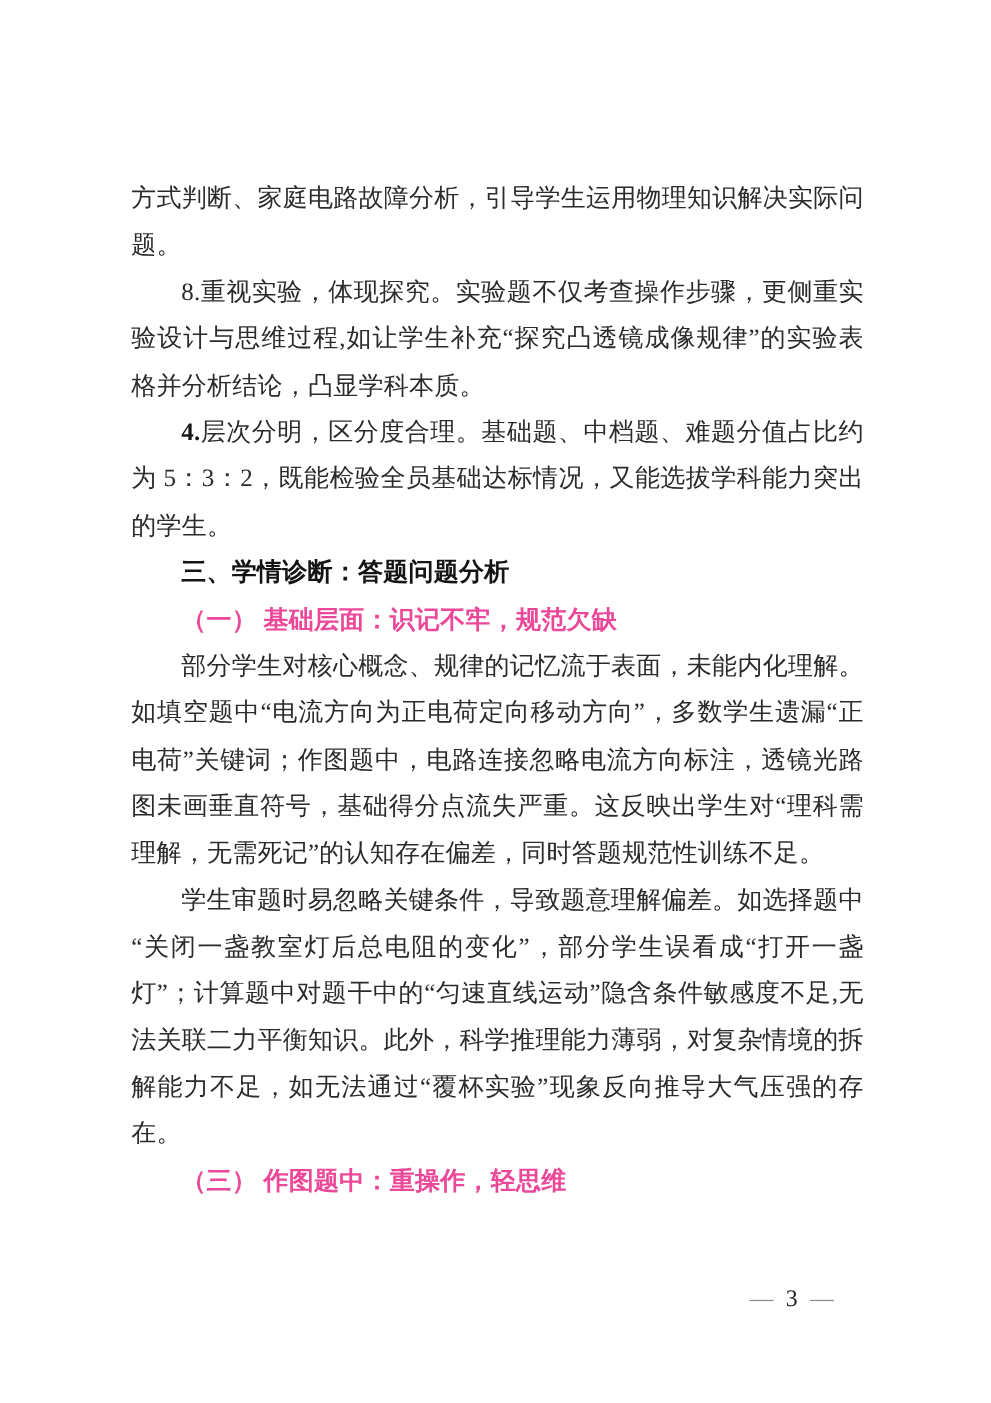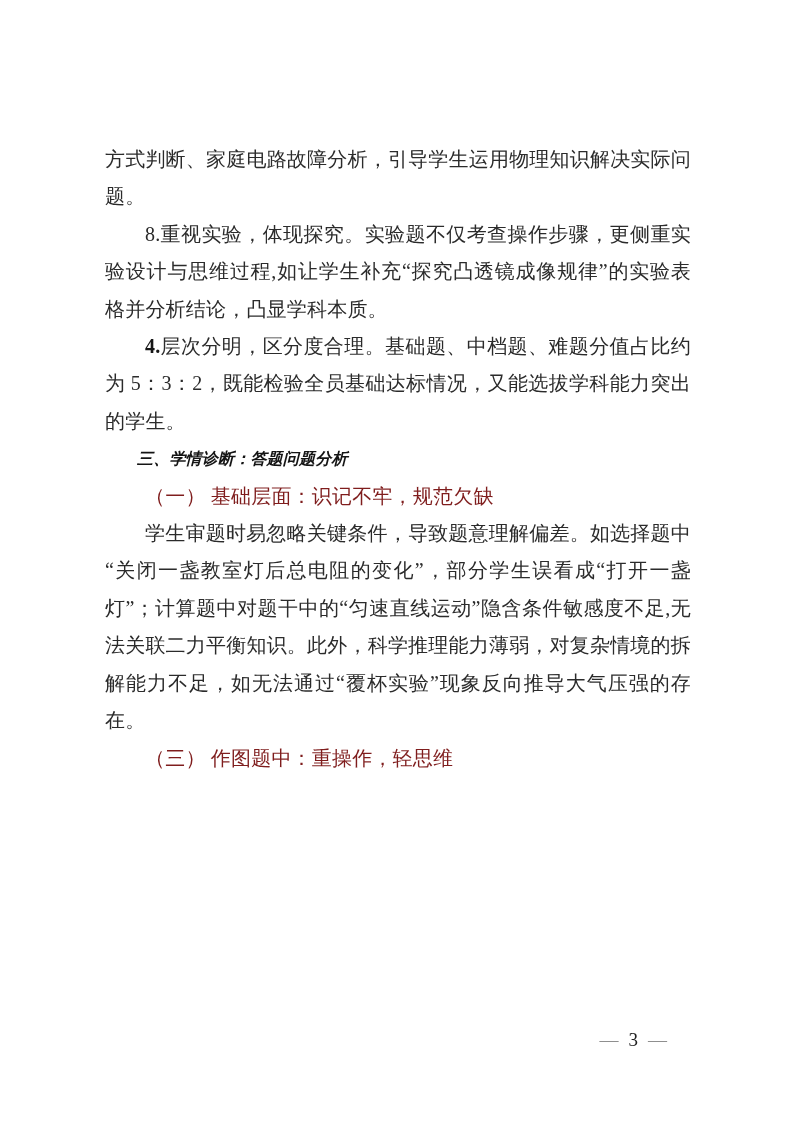--- a/index.html
+++ b/index.html
@@ -29,26 +29,25 @@
     text-align: justify;
     letter-spacing: 0.2px;
   }
   .content p.indent {
     text-indent: 2em;
   }
   .content p.h1 {
     font-family: "Liberation Sans", "DejaVu Sans", sans-serif;
     font-weight: 700;
     color: #141414;
-    font-size: 16px;
-    font-style: italic;
+    font-size: 20px;
   }
   .content p.h2 {
-    font-weight: 400;
-    color: #7f1d1d;
+    font-weight: 700;
+    color: #ec4899;
     font-size: 20px;
   }
   .content b.num {
     font-weight: 700;
     color: #161616;
   }
   .page-footer {
     position: absolute;
     top: 1028px;
     right: 126px;
@@ -75,20 +74,21 @@
     <p class="body">方式判断、家庭电路故障分析，引导学生运用物理知识解决实际问题。</p>
 
     <p class="body indent">8.重视实验，体现探究。实验题不仅考查操作步骤，更侧重实验设计与思维过程,如让学生补充“探究凸透镜成像规律”的实验表格并分析结论，凸显学科本质。</p>
 
     <p class="body indent"><b class="num">4.</b><span>层次分明，区分度合理。基础题、中档题、难题分值占比约为 5：3：2，既能检验全员基础达标情况，又能选拔学科能力突出的学生。</span></p>
 
     <p class="h1 indent">三、学情诊断：答题问题分析</p>
 
     <p class="h2 indent">（一） 基础层面：识记不牢，规范欠缺</p>
 
+    <p class="body indent">部分学生对核心概念、规律的记忆流于表面，未能内化理解。如填空题中“电流方向为正电荷定向移动方向”，多数学生遗漏“正电荷”关键词；作图题中，电路连接忽略电流方向标注，透镜光路图未画垂直符号，基础得分点流失严重。这反映出学生对“理科需理解，无需死记”的认知存在偏差，同时答题规范性训练不足。</p>
 
 
     <p class="body indent">学生审题时易忽略关键条件，导致题意理解偏差。如选择题中“关闭一盏教室灯后总电阻的变化”，部分学生误看成“打开一盏灯”；计算题中对题干中的“匀速直线运动”隐含条件敏感度不足,无法关联二力平衡知识。此外，科学推理能力薄弱，对复杂情境的拆解能力不足，如无法通过“覆杯实验”现象反向推导大气压强的存在。</p>
 
     <p class="h2 indent">（三） 作图题中：重操作，轻思维</p>
 
 
   </div>
 
   <div class="page-footer"><span class="dash">—</span><span class="num">3</span><span class="dash">—</span></div>

